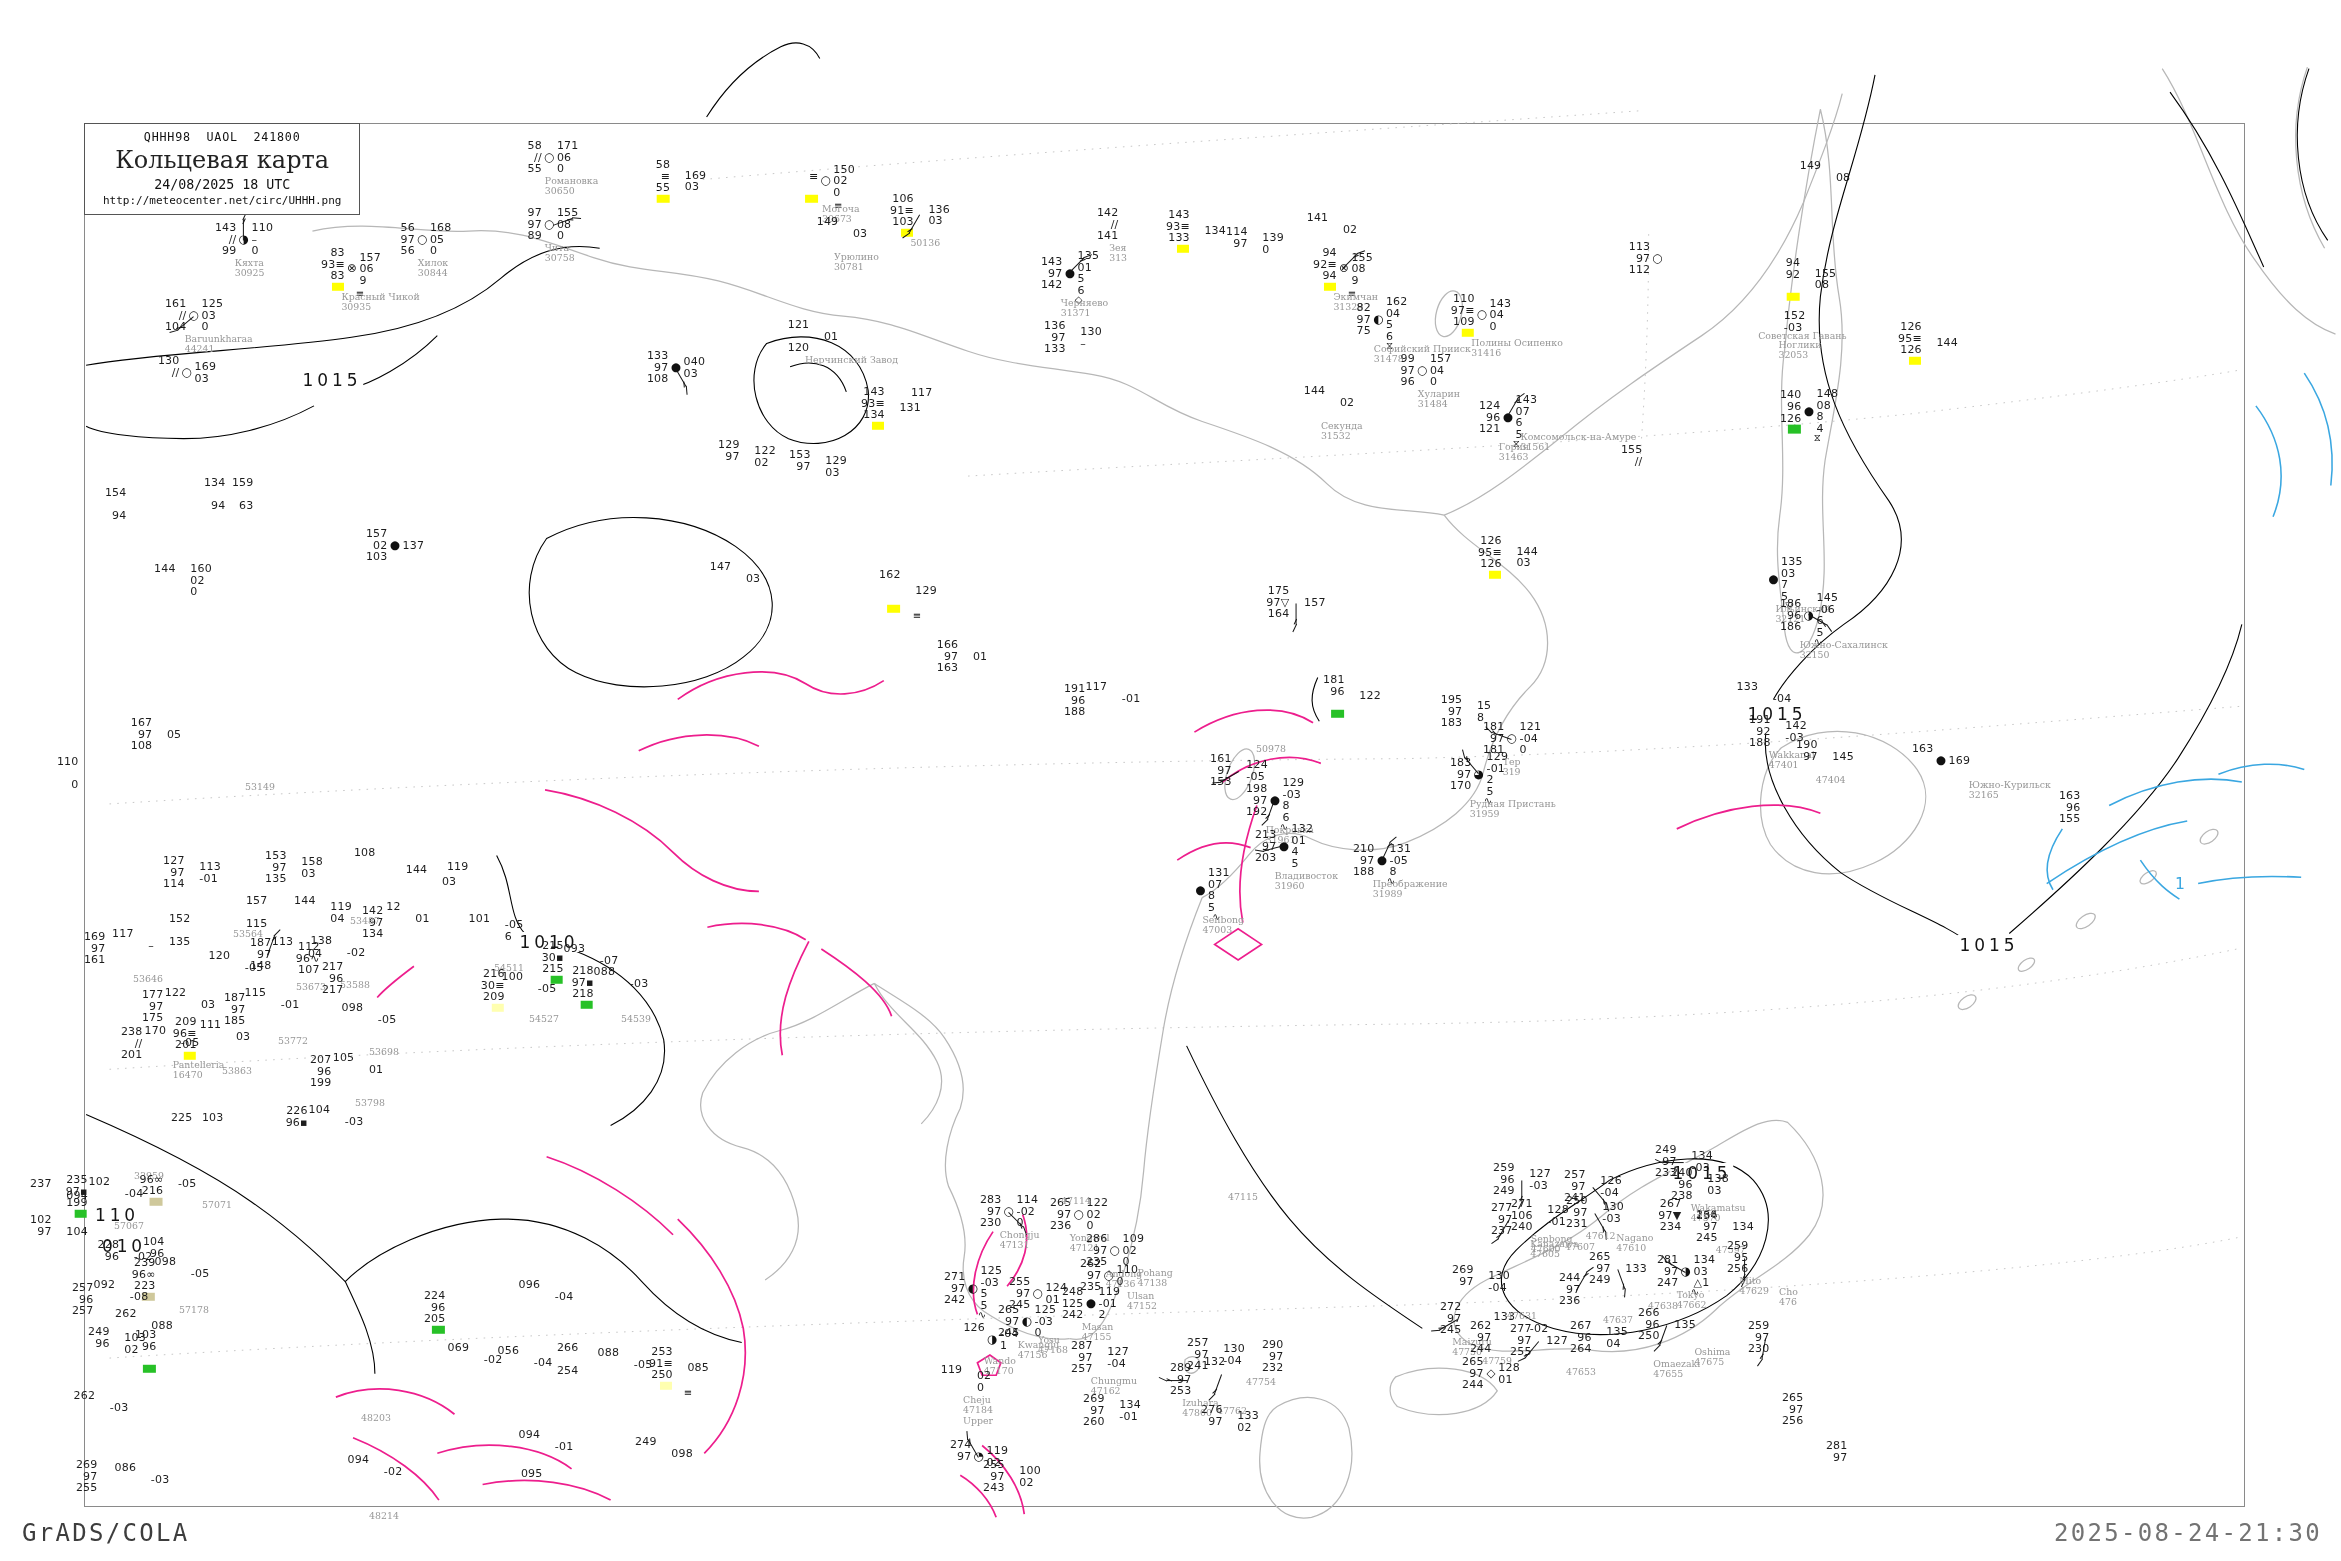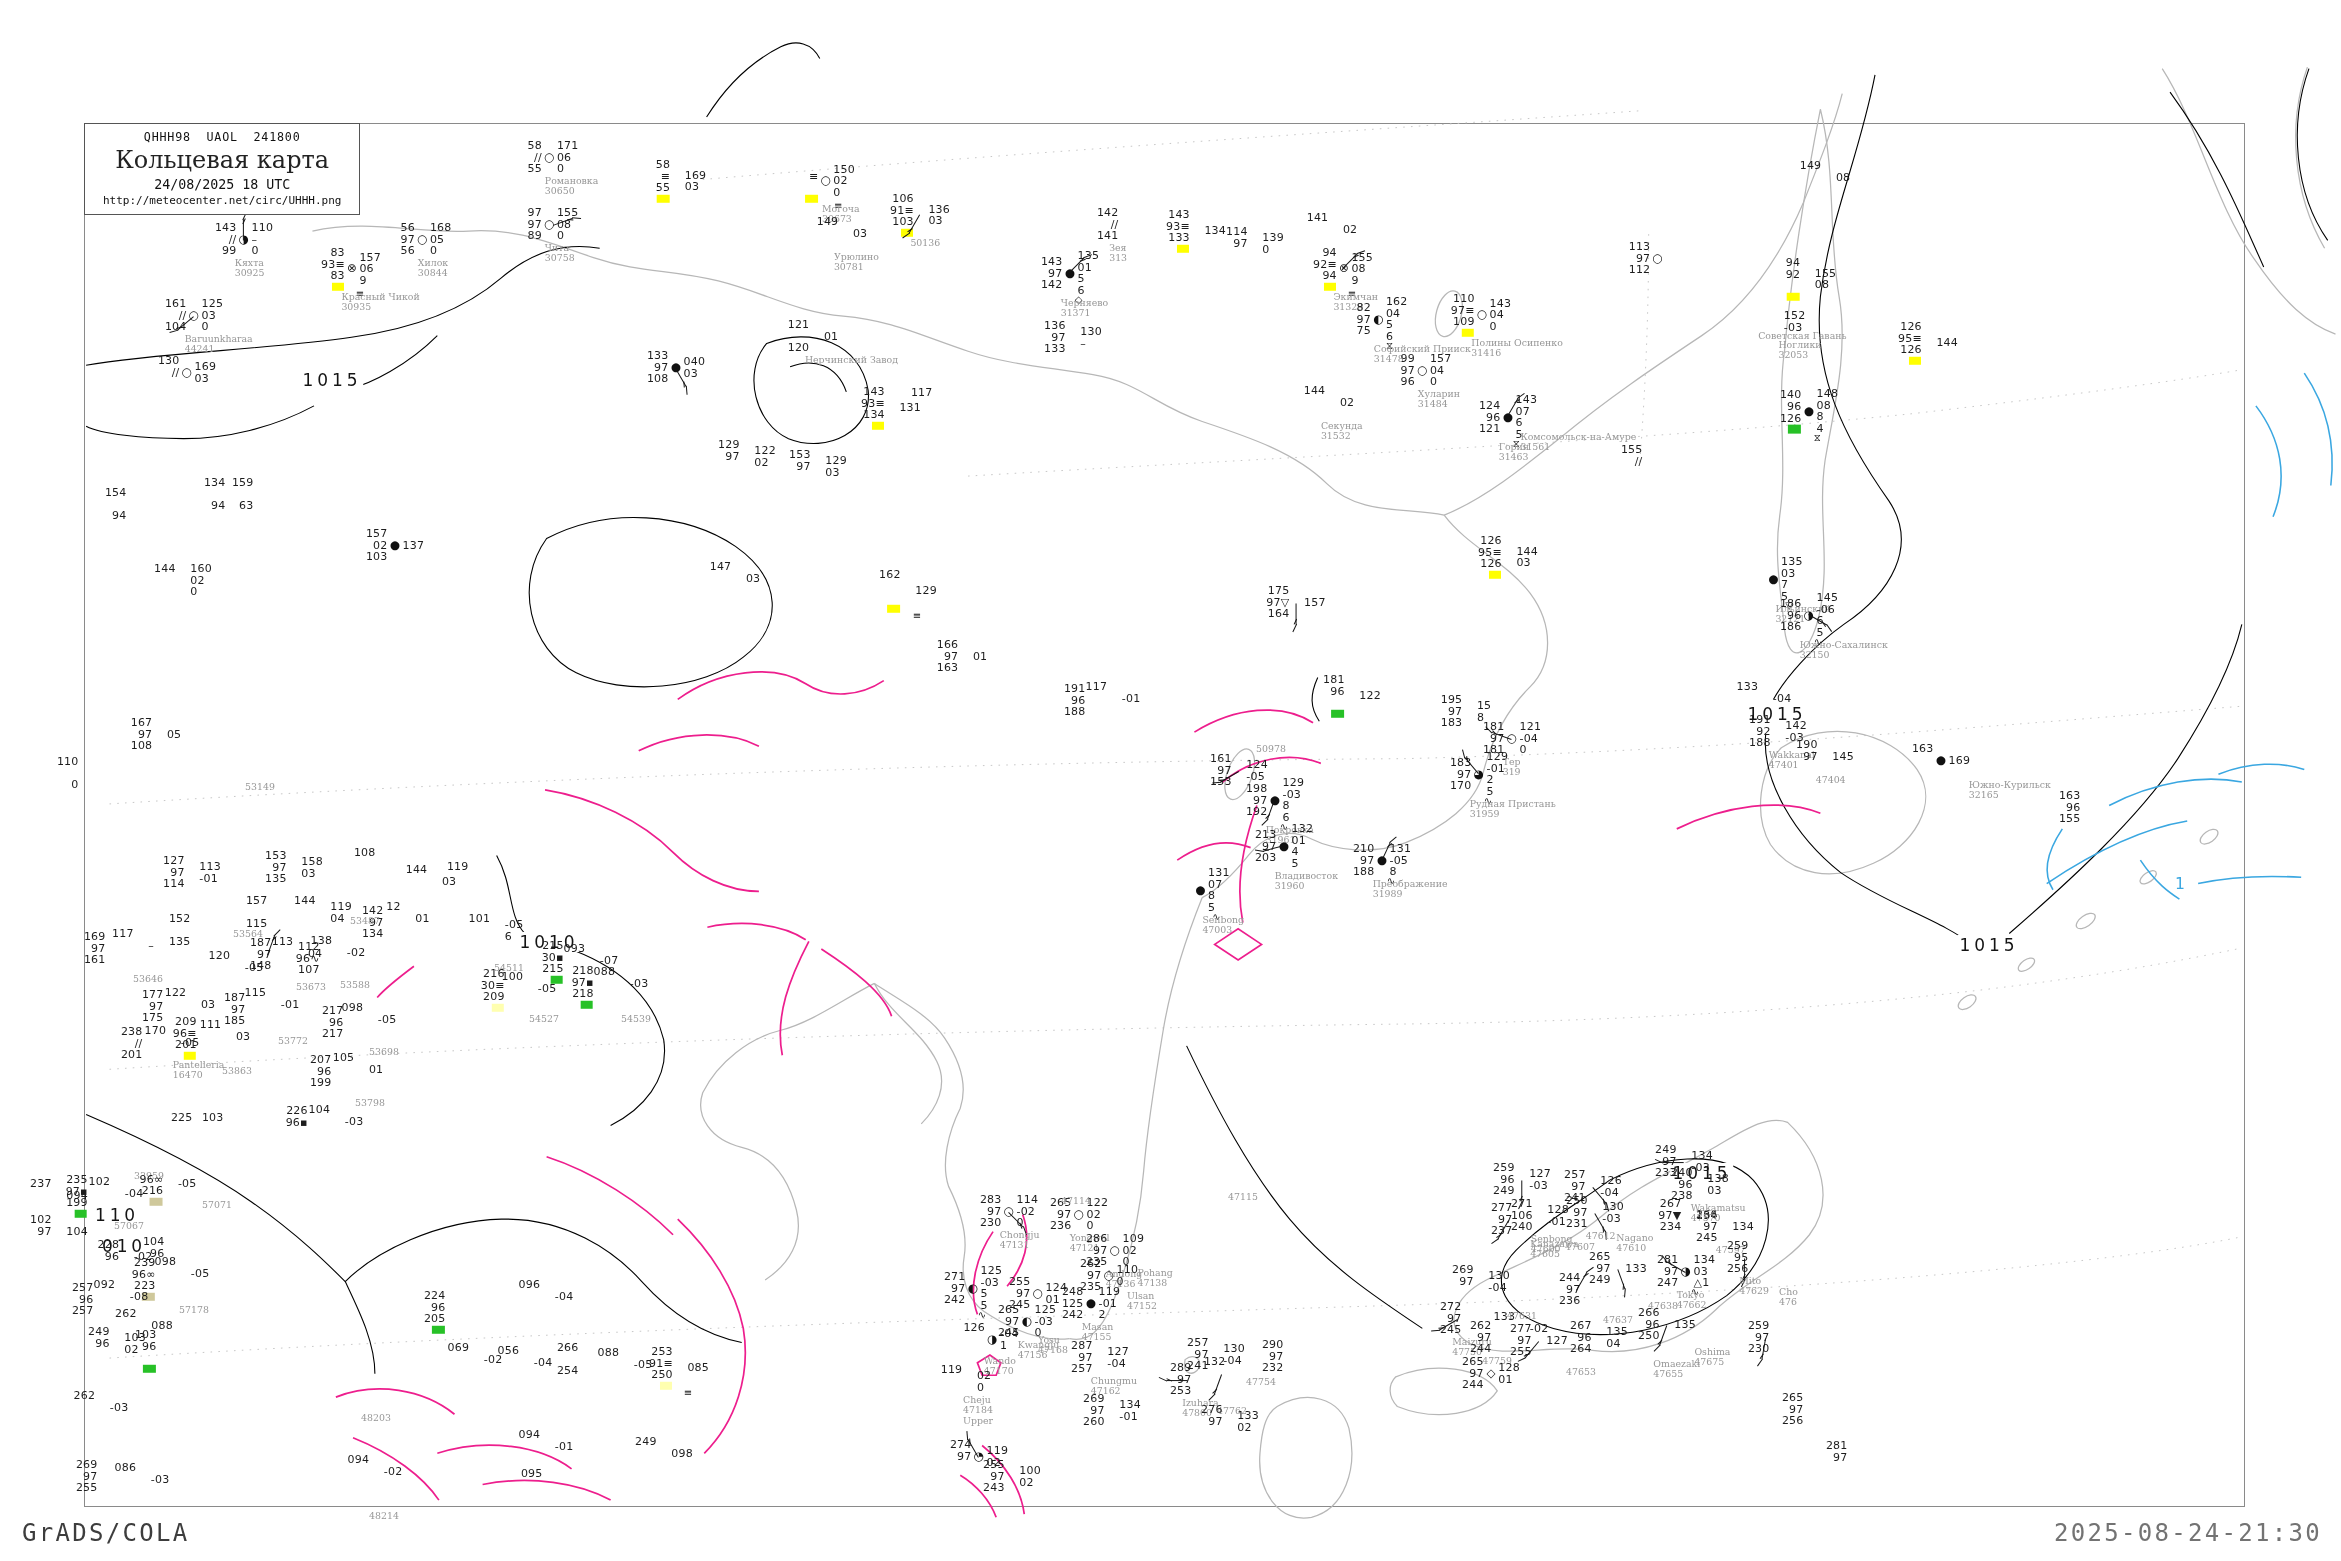--- a/index.html
+++ b/index.html
@@ -1515,21 +1515,21 @@
           <div class="v">115</div>
           <div class="v">&nbsp;</div>
           <div class="v">&nbsp;</div>
         </div>
         <div class="col c">&nbsp;</div>
         <div class="col r">
           <div class="v">-01</div>
         </div>
       </div>
     </div>
-    <div class="st" style="left: 340px; top: 1023px;">
+    <div class="st" style="left: 340px; top: 979px;">
       <div class="grid">
         <div class="col l">
           <div class="v">217</div>
           <div class="v">96</div>
           <div class="v">217</div>
         </div>
         <div class="col c">&nbsp;</div>
         <div class="col r"></div>
       </div>
     </div>

